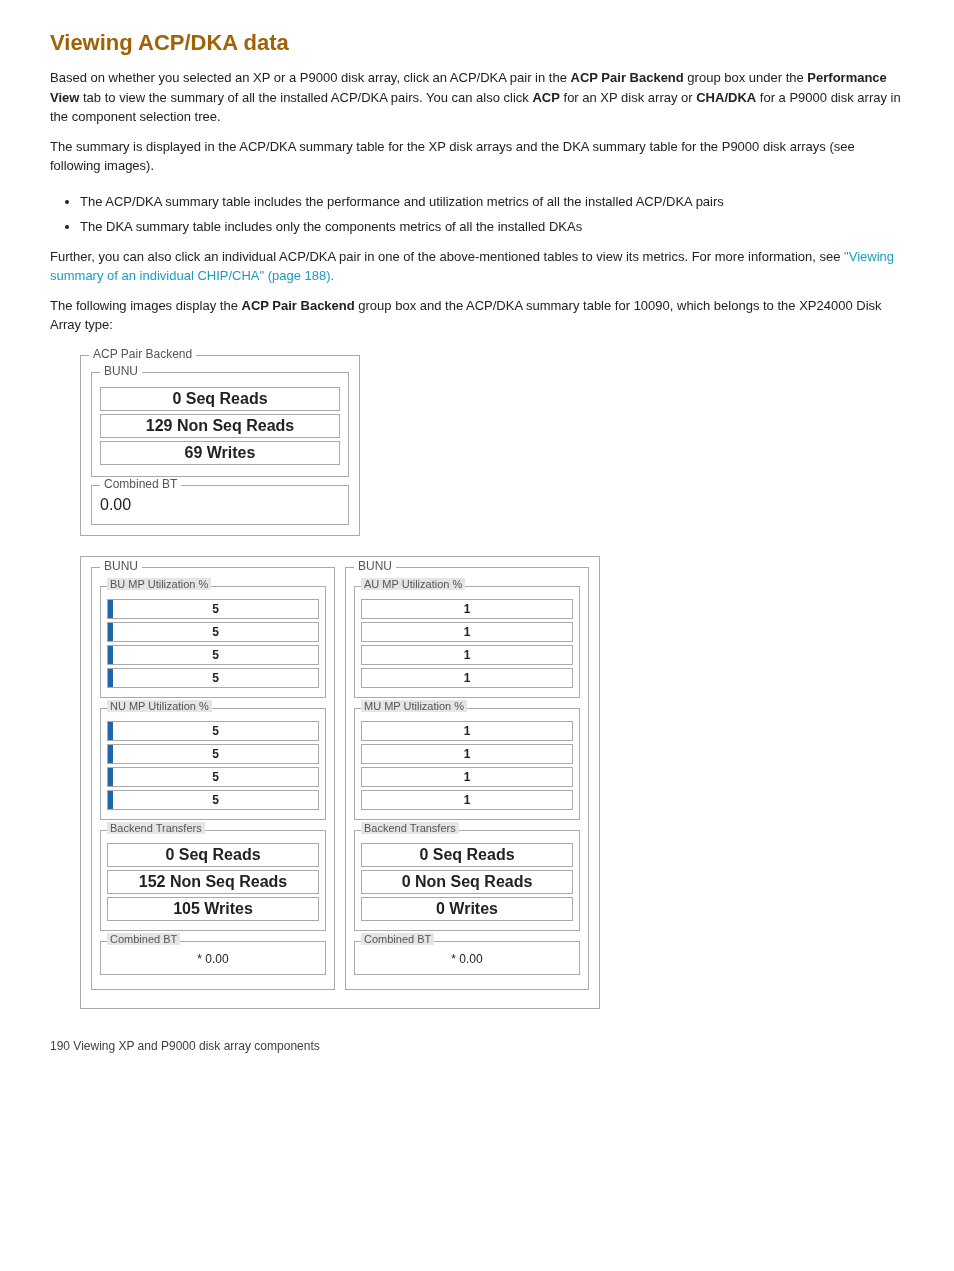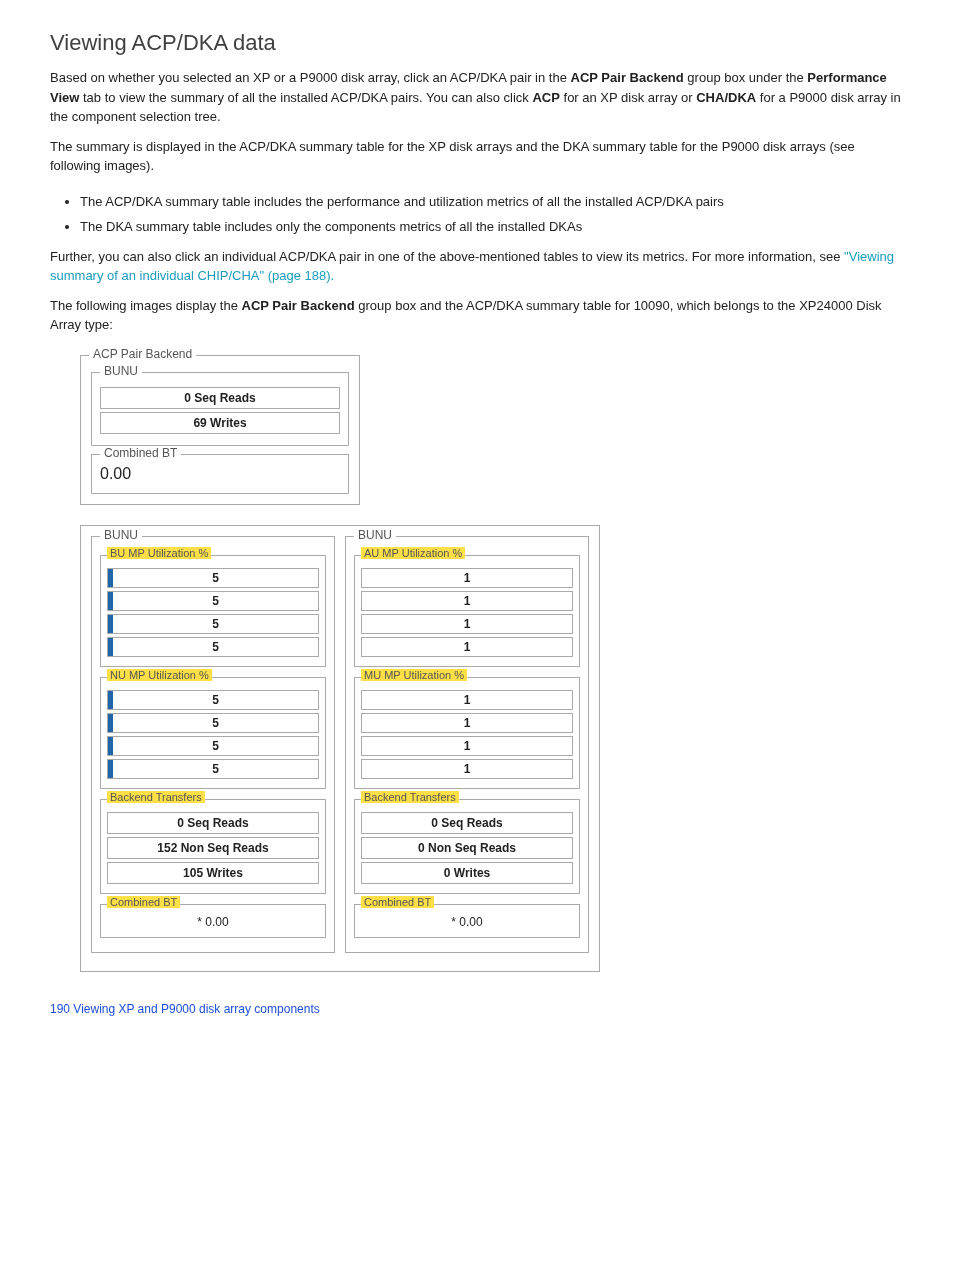--- a/index.html
+++ b/index.html
@@ -6,23 +6,23 @@
     body {
       font-family: Arial, Helvetica, sans-serif;
       font-size: 13px;
       background: #fff;
       color: #222;
       width: 954px;
       min-height: 1271px;
       padding: 30px 50px 40px 50px;
     }
     h1 {
-      color: #404040;
+      color: #a16207;
       font-size: 22px;
-      font-weight: normal;
+      font-weight: bold;
       margin-bottom: 12px;
     }
     p {
       margin-bottom: 10px;
       line-height: 1.5;
     }
     .bold { font-weight: bold; }
     ul {
       margin: 16px 0 10px 30px;
     }
@@ -35,21 +35,21 @@
       margin-top: 8px;
     }
 
     
     .bar-item {
       display: flex;
       align-items: center;
       border: 1px solid #aaa;
       margin-bottom: 3px;
       padding: 2px 6px;
-      font-size: 12px;
+      font-size: 16px;
       font-weight: bold;
       justify-content: center;
       background: #fff;
       min-height: 22px;
     }
 
     
     .diagram1 {
       border: 1px solid #aaa;
       padding: 8px 10px 10px 10px;
@@ -132,21 +132,21 @@
       border: 1px solid #aaa;
       padding: 6px 6px 6px 6px;
       position: relative;
       margin-top: 10px;
       margin-bottom: 6px;
     }
     .sub-panel-label {
       position: absolute;
       top: -9px;
       left: 6px;
-      background: #fde047;
+      background: #e5e5e5;
       padding: 0 3px;
       font-size: 11px;
       color: #555;
     }
 
     .util-row {
       display: flex;
       align-items: center;
       border: 1px solid #aaa;
       margin-bottom: 3px;
@@ -159,21 +159,21 @@
     }
     .util-val {
       flex: 1;
       text-align: center;
       font-size: 12px;
       font-weight: bold;
     }
 
     .page-footer {
       font-size: 12px;
-      color: #1d4ed8;
+      color: #404040;
       margin-top: 20px;
     }
 
     .combined-val {
       font-size: 16px;
       padding: 2px 0;
       margin-top: 2px;
     }
   </style>
 </head>
@@ -201,20 +201,21 @@
   The following images display the <span class="bold">ACP Pair Backend</span> group box and the ACP/DKA summary table for 10090, which belongs to the XP24000 Disk Array type:
 </p>
 
 <div class="diagram1">
   <span class="diagram1-label">ACP Pair Backend</span>
 
   <div class="diagram1-bunu">
     <span class="diagram1-bunu-label">BUNU</span>
     <div class="panel-content">
       <div class="bar-item">0 Seq Reads</div>
+      <div class="bar-item">129 Non Seq Reads</div>
       <div class="bar-item">69 Writes</div>
     </div>
   </div>
 
   <div class="diagram1-combined">
     <span class="diagram1-combined-label">Combined BT</span>
     <div class="combined-val">0.00</div>
   </div>
 </div>
 

